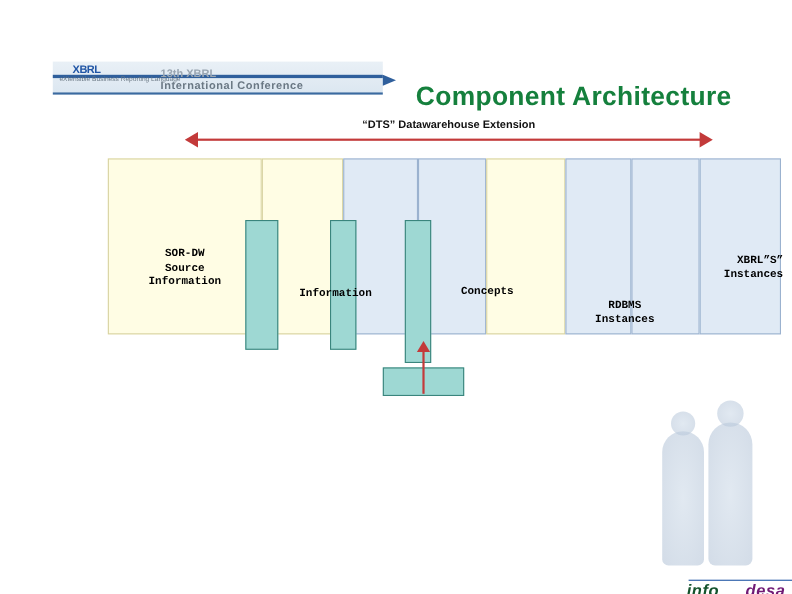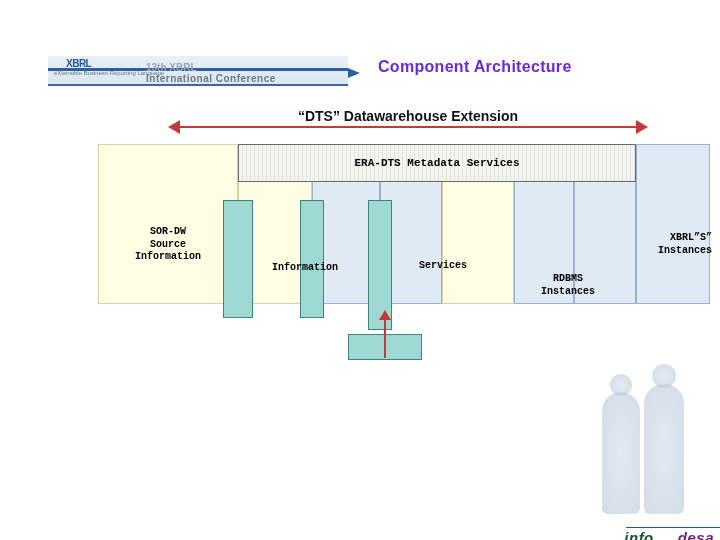--- a/index.html
+++ b/index.html
@@ -9,24 +9,24 @@
   
   .hdr { position: absolute; left: 0; top: 8px; width: 300px; height: 30px; background: linear-gradient(#e9f0f6, #dce7f1); border-bottom: 2px solid #3a6aa0; }
   .hdr-line { position: absolute; left: 0; top: 20px; width: 300px; height: 3px; background: #2f5f9c; }
   .hdr-tail { position: absolute; left: 300px; top: 20px; width: 0; height: 0; border-top: 5px solid transparent; border-bottom: 5px solid transparent; border-left: 12px solid #2f5f9c; }
   .hdr-logo { position: absolute; left: 6px; top: 10px; font-size: 10px; font-weight: bold; color: #333; letter-spacing: -0.5px; }
   .hdr-logo .x { color: #2156a5; }
   .hdr-sub { position: absolute; left: 6px; top: 22px; font-size: 6px; color: #6a7884; }
   .hdr-conf { position: absolute; left: 86px; top: 14px; font-size: 10px; color: #6a7884; font-weight: bold; }
   .hdr-conf .n { color: #9aa6b2; }
   .hdr-conf .c { letter-spacing: 0.5px; }
-  .title { position: absolute; left: 330px; top: 10px; font-size: 16px; font-weight: bold; color: #6d28d9; letter-spacing: 0.3px; }
+  .title { position: absolute; left: 330px; top: 26px; font-size: 24px; font-weight: bold; color: #15803d; letter-spacing: 0.3px; }
 
   
-  .sub { position: absolute; left: 130px; top: 60px; width: 460px; text-align: center; font-size: 14px; font-weight: bold; color: #111; }
+  .sub { position: absolute; left: 130px; top: 60px; width: 460px; text-align: center; font-size: 10px; font-weight: bold; color: #111; }
   .arrow-line { position: absolute; left: 130px; top: 78px; width: 460px; height: 2px; background: #c33a3a; }
   .arrow-l, .arrow-r { position: absolute; top: 72px; width: 0; height: 0; }
   .arrow-l { left: 120px; border-top: 7px solid transparent; border-bottom: 7px solid transparent; border-right: 12px solid #c33a3a; }
   .arrow-r { left: 588px; border-top: 7px solid transparent; border-bottom: 7px solid transparent; border-left: 12px solid #c33a3a; }
 
   
   .meta-bar { position: absolute; left: 190px; top: 96px; width: 398px; height: 38px; background: repeating-linear-gradient(90deg,#f4f4f0,#f4f4f0 3px,#e4e4de 3px,#e4e4de 4px); border: 1px solid #6b6b66; display: flex; align-items: center; justify-content: center; font-family: "Courier New", monospace; font-size: 11px; font-weight: bold; }
 
   
   .col { position: absolute; top: 96px; height: 160px; }
@@ -99,33 +99,32 @@
 
   <div class="col yellow c1"></div>
   <div class="col yellow c2"></div>
   <div class="col blue   c3"></div>
   <div class="col blue   c4"></div>
   <div class="col yellow c5"></div>
   <div class="col blue   c6"></div>
   <div class="col blue   c7"></div>
   <div class="col blue   c8"></div>
 
-  <div class="meta-bar">ERA-DTS Metadata Services</div>
 
   <div class="teal t-a"></div>
   <div class="teal t-b"></div>
   <div class="teal t-c"></div>
   <div class="teal t-d"></div>
 
   <div class="small-arrow-line"></div>
   <div class="small-arrow-head"></div>
 
   <div class="lbl sor">SOR-DW<br>Source<br>Information</div>
   <div class="lbl prim">Information</div>
-  <div class="lbl conc">Services</div>
+  <div class="lbl conc">Concepts</div>
   <div class="lbl rdbms">RDBMS<br>Instances</div>
   <div class="lbl xbrl">XBRL”S”<br>Instances</div>
 
   <div class="sil s2"></div>
   <div class="sil h2"></div>
   <div class="sil s1"></div>
   <div class="sil h1"></div>
 
   <div class="brand-line"></div>
   <div class="brand">

